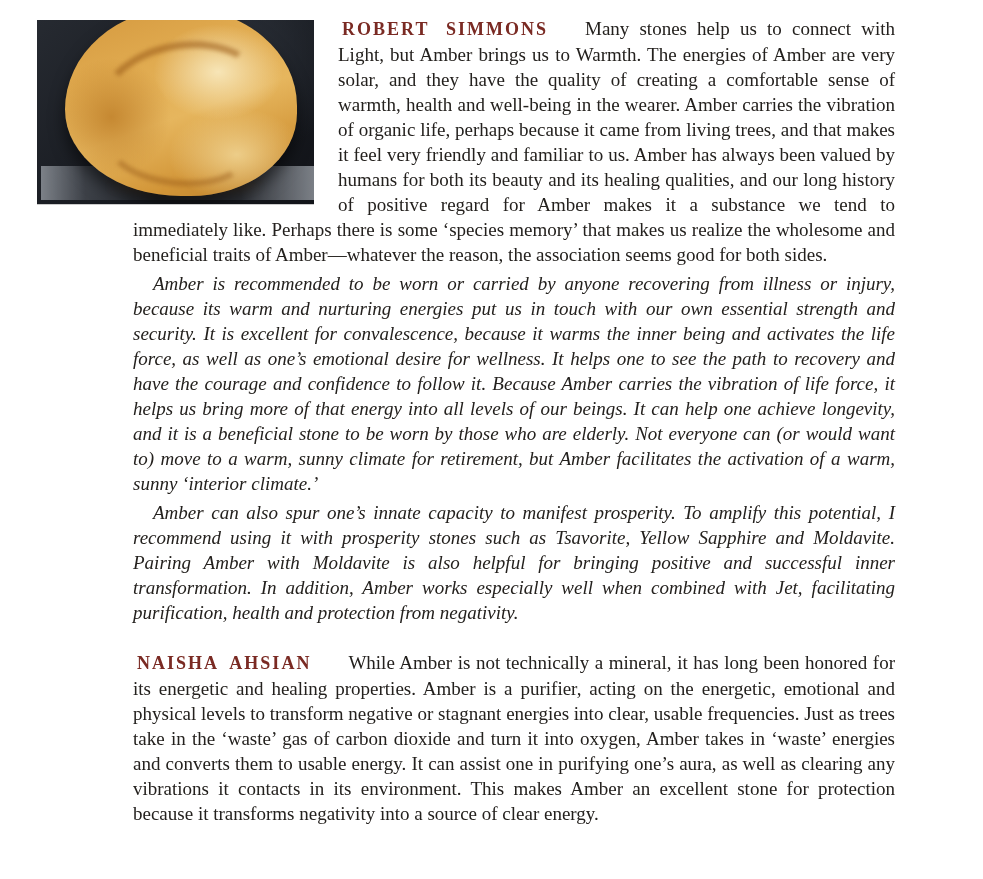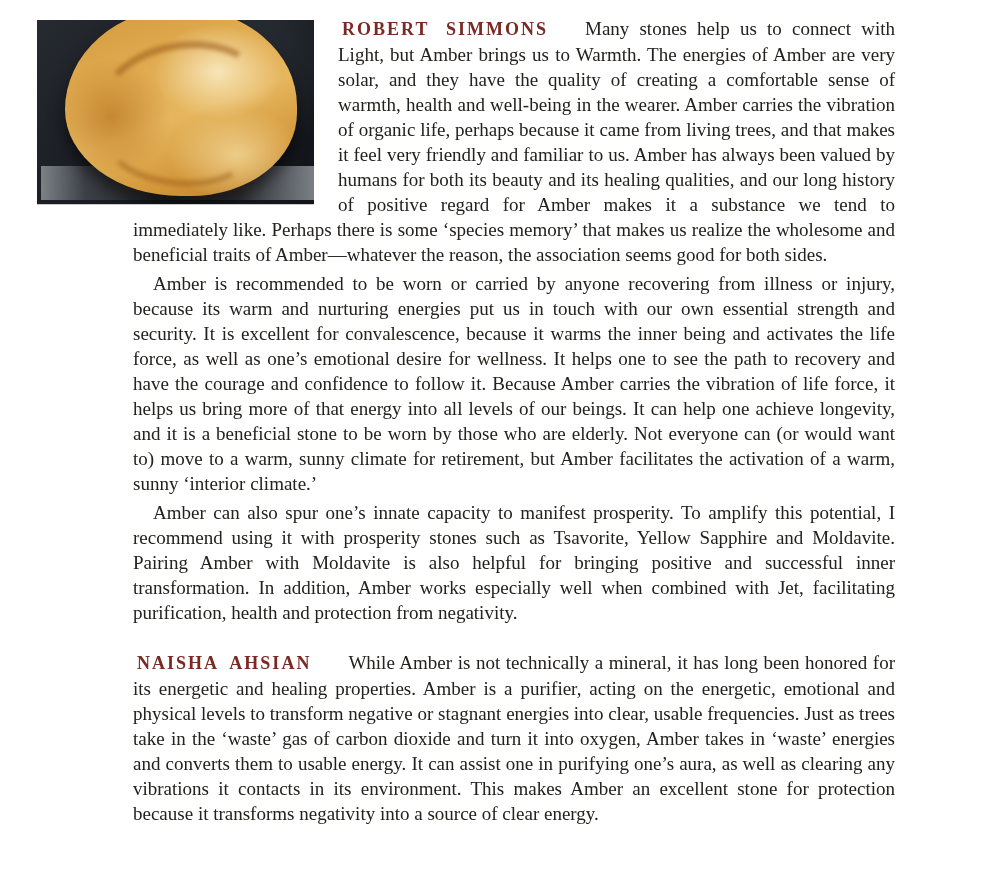--- a/index.html
+++ b/index.html
@@ -13,21 +13,21 @@
   .page {
     width:983px; height:879px; overflow:hidden;
     padding:0 96px 0 117px;
     background:#ffffff;
   }
   .para {
     font-size:19px; line-height:25px;
     text-align:justify;
     hyphens:auto; -webkit-hyphens:auto;
   }
-  .para.indent { text-indent:20px; }
+  .para.indent { text-indent:20px;font-style:italic; }
   .section-gap { margin-top:25px; }
   .author {
     font-weight:bold;
     color:#7a2a23;
     font-size:18px;
     letter-spacing:2px;
     word-spacing:5px;
   }
   .author-gap { display:inline-block; width:21px; }
 

